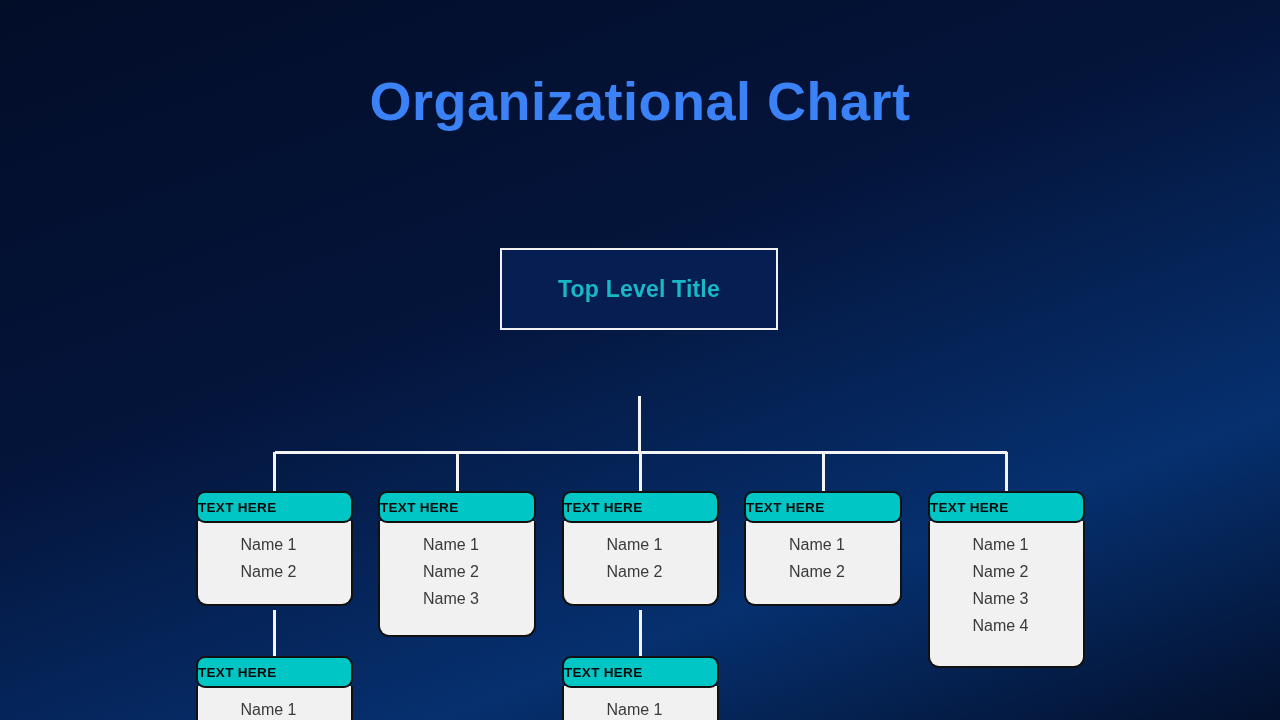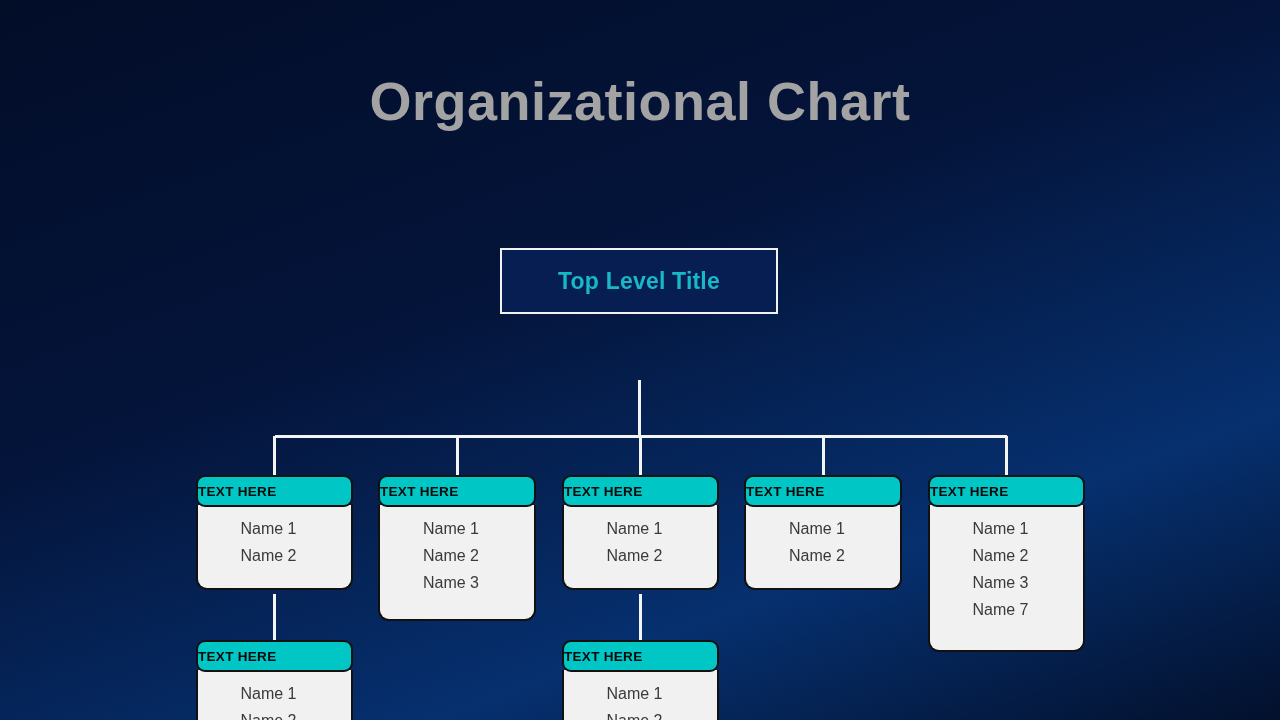--- a/index.html
+++ b/index.html
@@ -38,34 +38,34 @@
   }
   #slide > * { position: relative; z-index: 1; }
 
   
   .page-title {
     position: absolute;
     top: 72px;
     left: 0;
     width: 1280px;
     text-align: center;
-    color: #a3a3a3;
+    color: #3b82f6;
     font-size: 54px;
     font-weight: bold;
     letter-spacing: 0.5px;
     line-height: 1.1;
   }
 
   
   .top-box {
     position: absolute;
     left: 500px;
     top: 189px;
     width: 278px;
-    height: 66px;
+    height: 82px;
     border: 2px solid #f2f2f2;
     background: #061e52;
     display: flex;
     align-items: center;
     justify-content: center;
     box-sizing: border-box;
   }
   .top-box-label {
     color: #18b8c6;
     font-size: 23px;
@@ -207,18 +207,18 @@
         </div>
       </div>
       <div class="node" style="left: 928px; top: 350px; width: 157px;">
         <div class="node-head">
           <span class="node-head-label">TEXT HERE</span>
         </div>
         <div class="node-body" style="height: 147px;">
           <div class="node-name">Name 1</div>
           <div class="node-name">Name 2</div>
           <div class="node-name">Name 3</div>
-          <div class="node-name">Name 7</div>
+          <div class="node-name">Name 4</div>
         </div>
       </div>
     </div>
 
 </div>
 
 </body></html>

